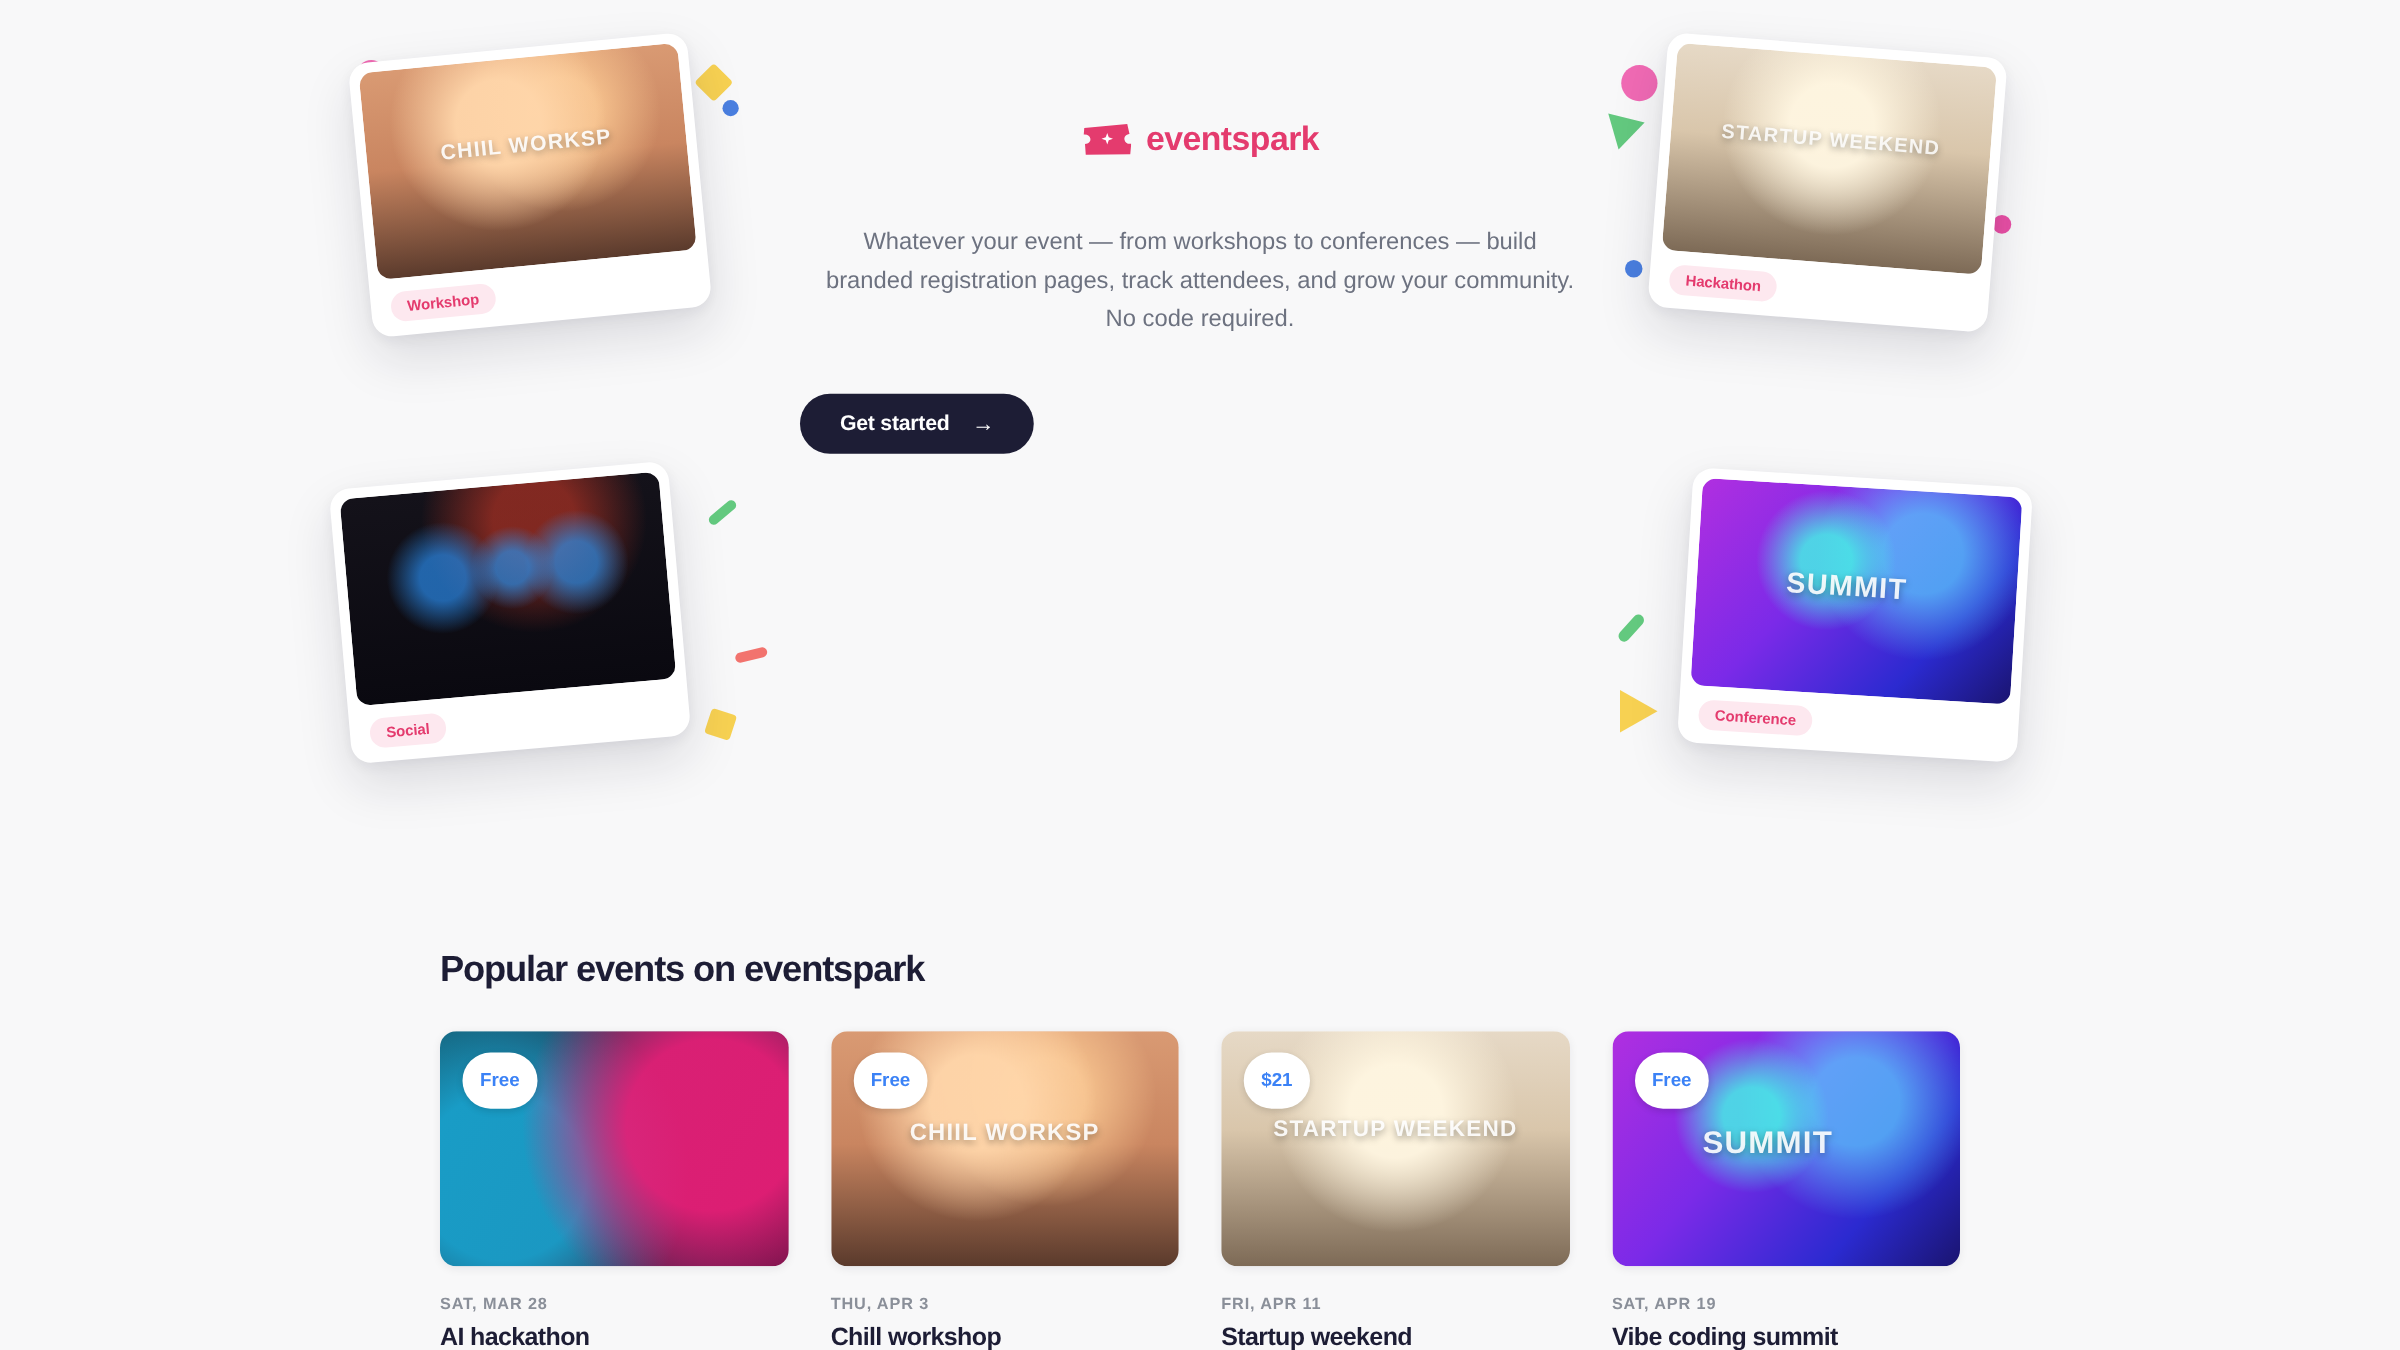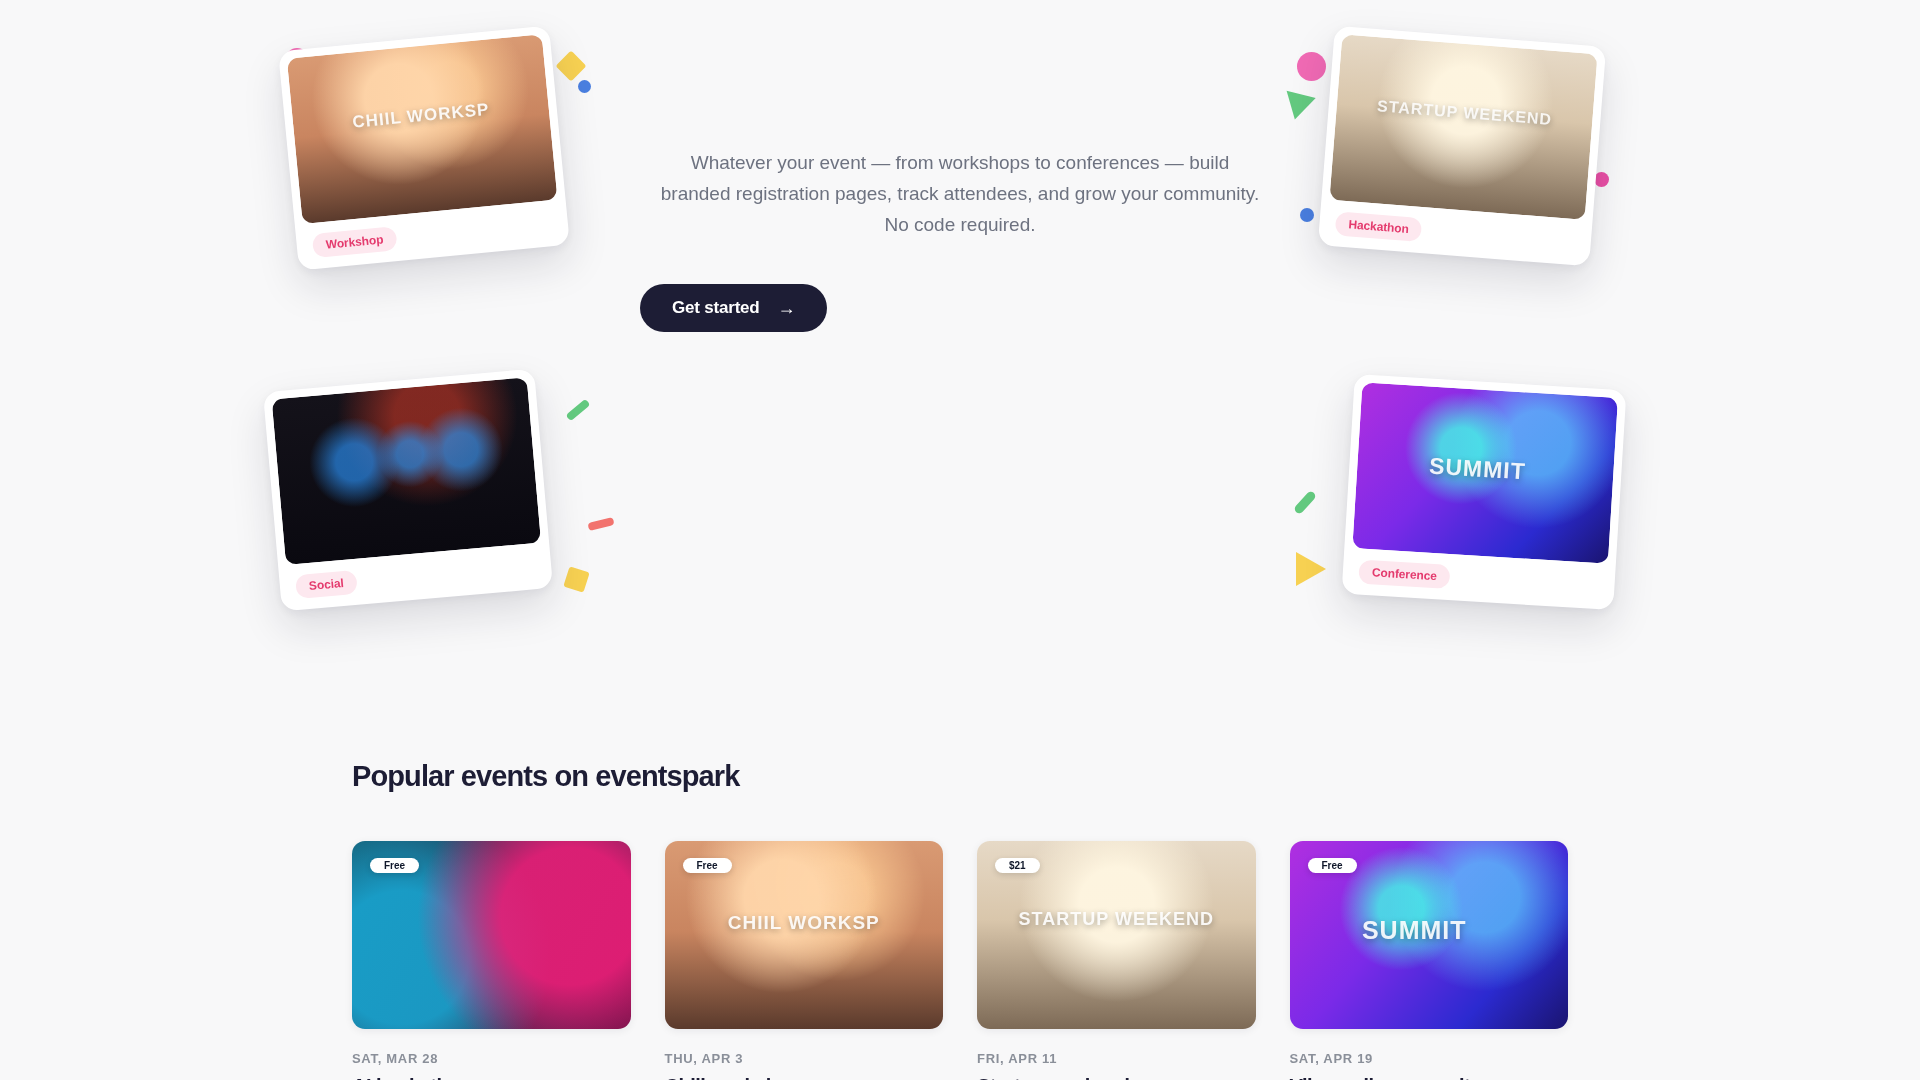--- a/index.html
+++ b/index.html
@@ -110,32 +110,32 @@
   .d-circle{ border-radius:50%; }
   .d-tri{ width:0; height:0; background:none !important; }
   .d-dash{ border-radius:999px; }
   .d-diamond{ border-radius:3px; }
 
   
   .popular{ position:absolute; left:0; top:760px; width:1920px; }
   .pop-inner{ width:1216px; margin:0 auto; }
   .pop-title{
     font-size:29px; font-weight:800; letter-spacing:-0.9px; color:#1d1d35;
-    margin-bottom:48px;
+    margin-bottom:32px;
   }
   .ev-grid{ display:grid; grid-template-columns:repeat(4,1fr); gap:34px; }
   .ev-card{ cursor:pointer; }
   .ev-img{
     width:100%; height:188px; border-radius:13px; position:relative; overflow:hidden;
     box-shadow:0 2px 8px rgba(20,20,45,.07);
   }
   .ev-price{
     position:absolute; left:18px; top:17px;
-    background:#ffffff; color:#0f172a; font-size:10px; font-weight:700;
-    padding:2px 14px; border-radius:999px; box-shadow:0 2px 6px rgba(0,0,0,.14);
+    background:#ffffff; color:#3b82f6; font-size:15px; font-weight:700;
+    padding:14px 14px; border-radius:999px; box-shadow:0 2px 6px rgba(0,0,0,.14);
   }
   .ev-date{
     margin-top:22px; font-size:13px; font-weight:600; letter-spacing:.7px;
     color:#8a8f99; text-transform:uppercase;
   }
   .ev-name{
     margin-top:9px; font-size:20px; font-weight:800; letter-spacing:-0.5px; color:#1d1d35;
   }
 </style>
 </head>
@@ -194,20 +194,29 @@
     <div class="ph ph-conference">
       <div class="ph-text" style="font-size:23px;left:28%;top:40%;text-align:left;">SUMMIT</div>
     </div>
     <div class="meta">
       <span class="badge">Conference</span>
     </div>
   </div>
 
   <div class="hero-center">
 
+    <div class="brand">
+      <span class="ticket-icon">
+        <svg width="40" height="27" viewBox="0 0 40 27" xmlns="http://www.w3.org/2000/svg">
+          <path d="M2.4 4.3 L36.8 1.2 L38.6 9.1 C35.6 9.6 34.2 11.4 34.6 13.7 C35.0 16.0 37.0 17.4 40 17.0 L39.2 25.4 L3.6 25.8 L3.0 17.2 C6.0 17.0 7.6 15.3 7.3 13.0 C7.0 10.7 5.0 9.3 2.0 9.6 Z" fill="#e43b6e"></path>
+          <path d="M20.8 8.4 L22.0 11.8 L25.4 13.0 L22.0 14.2 L20.8 17.6 L19.6 14.2 L16.2 13.0 L19.6 11.8 Z" fill="#ffffff"></path>
+        </svg>
+      </span>
+      <span class="brand-name">eventspark</span>
+    </div>
 
 
     <p class="subtitle">Whatever your event — from workshops to conferences — build branded registration pages, track attendees, and grow your community. No code required.</p>
 
     <div class="cta-wrap">
       <button class="cta">
         <span>Get started</span>
         <span class="arw">→</span>
       </button>
     </div>

